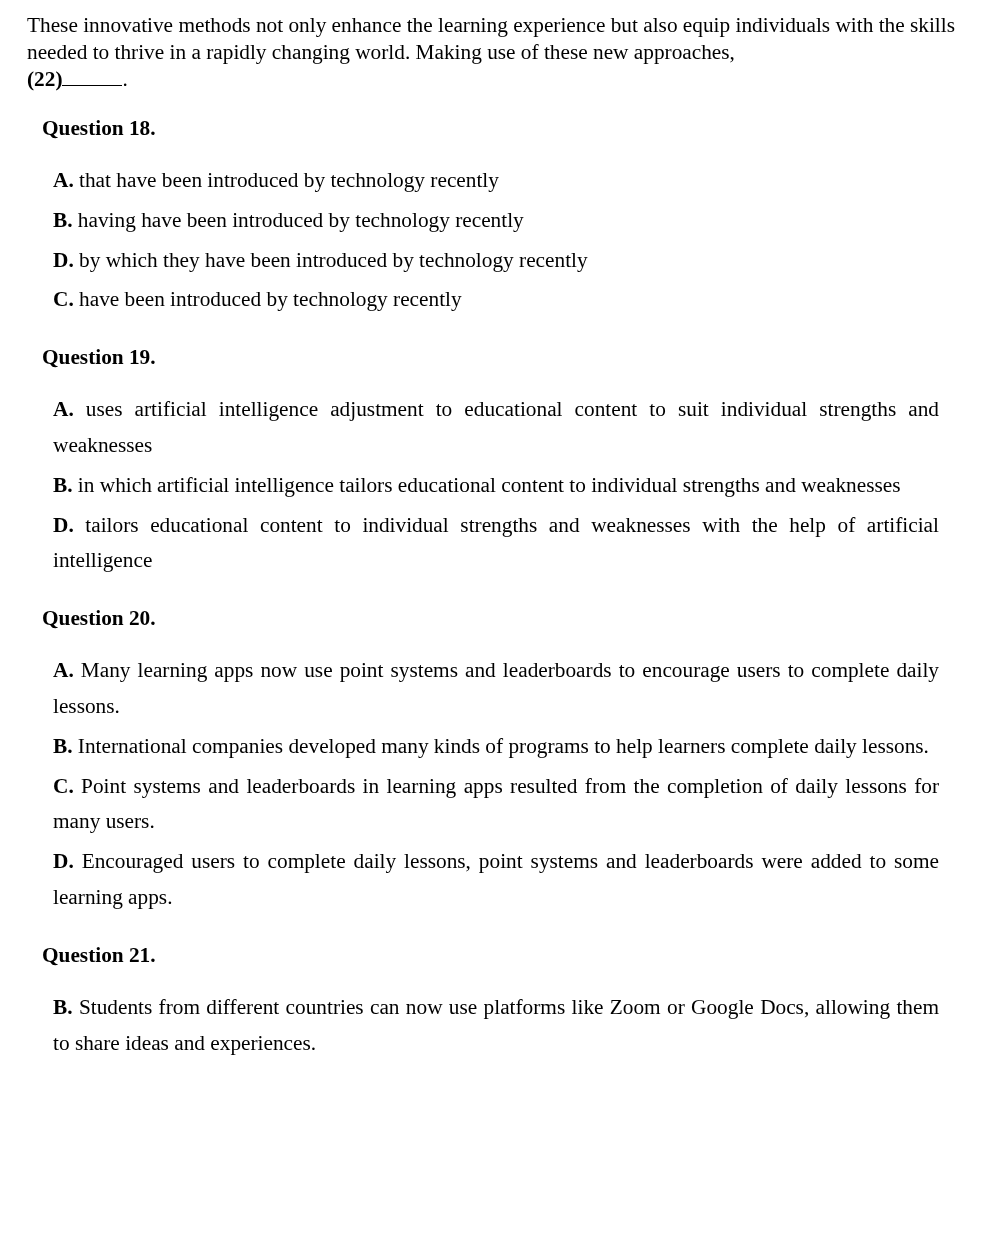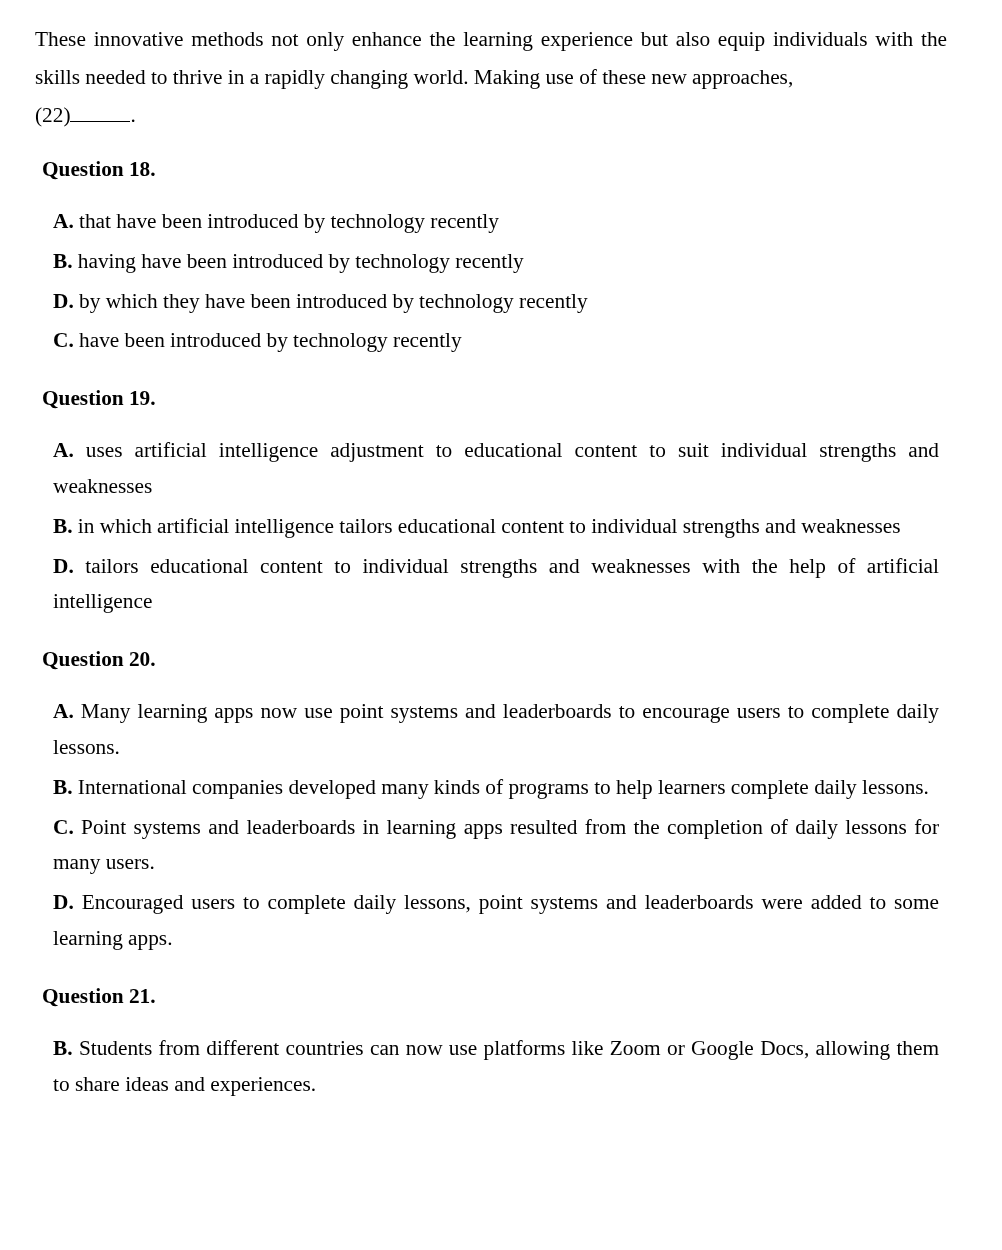--- a/index.html
+++ b/index.html
@@ -16,24 +16,24 @@
     font-size: 21.3px;
   }
   .page {
     position: relative;
     padding: 12px 47px 0 27px;
     box-sizing: border-box;
     width: 1002px;
   }
   .passage {
     text-align: justify;
-    line-height: 38px;
-    margin: 8px;
+    line-height: 27px;
+    margin: 0;
   }
-  .passage .blank-num { font-weight: normal; }
+  .passage .blank-num { font-weight: bold; }
   .passage .blank-line {
     display: inline-block;
     width: 60px;
     border-bottom: 1.3px solid #000;
     height: 18px;
     vertical-align: baseline;
   }
   .question {
     margin: 0;
   }

